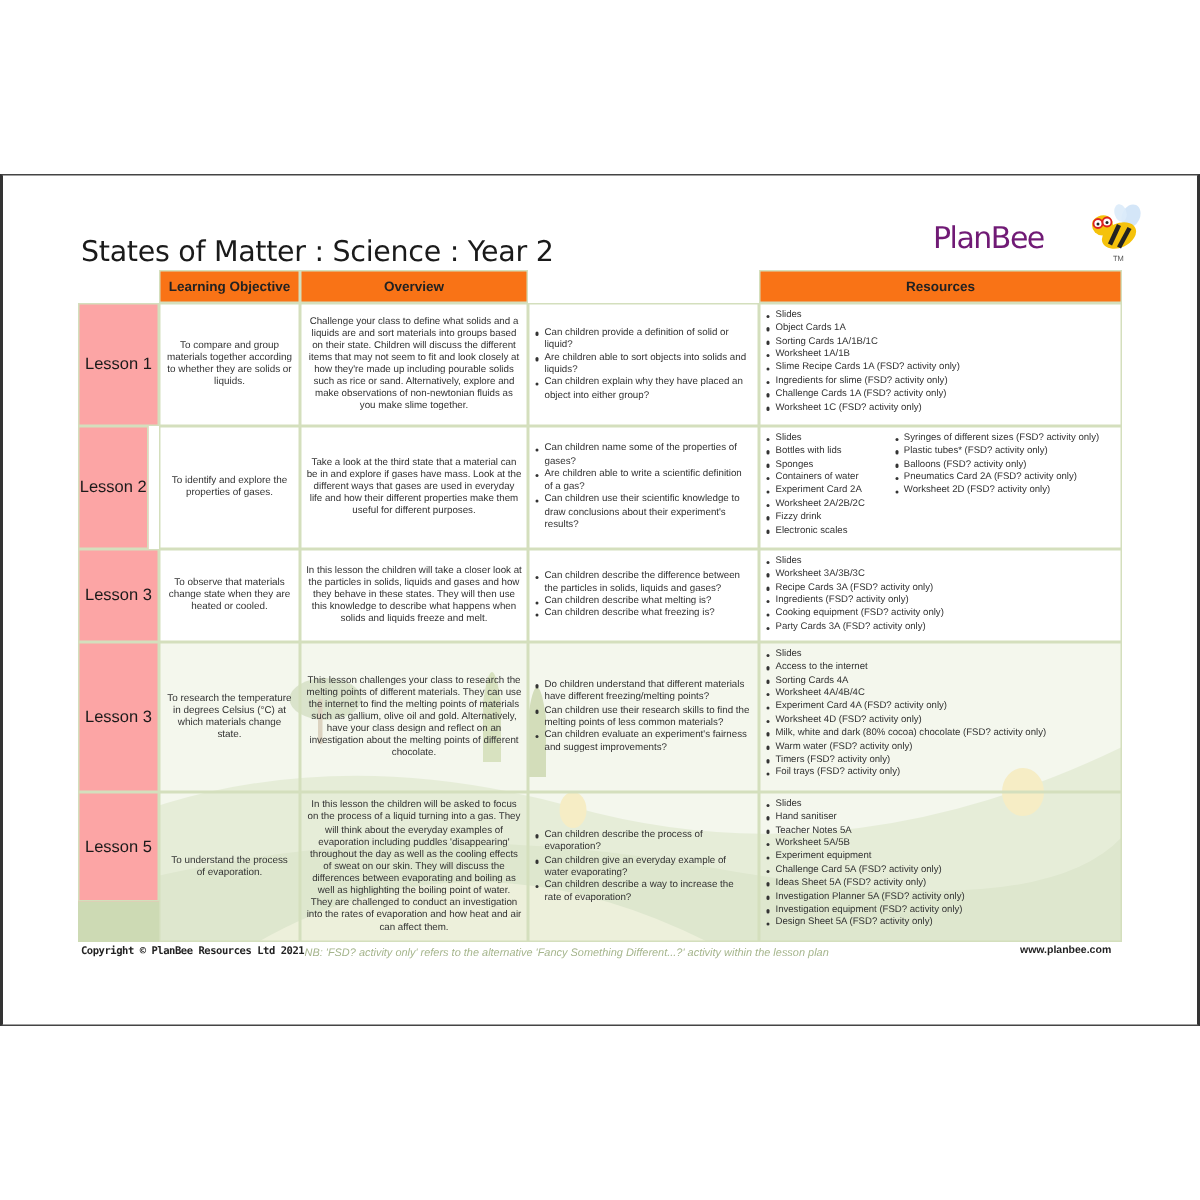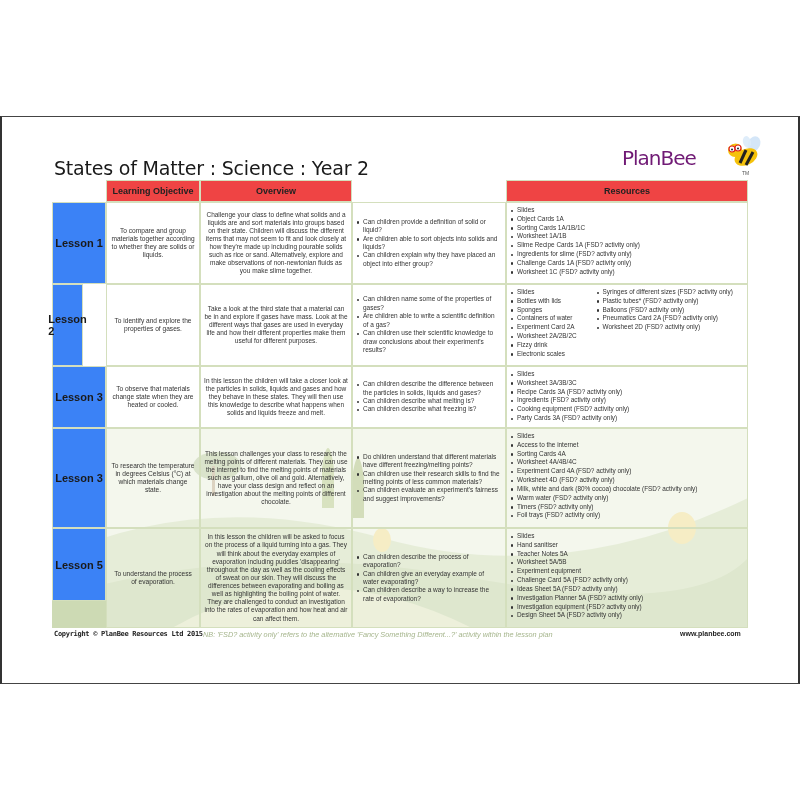--- a/index.html
+++ b/index.html
@@ -7,22 +7,22 @@
   .frame { position: absolute; left: 0; top: 116px; width: 796px; height: 566px; border: 1px solid #444; border-left: 2px solid #333; border-right: 2px solid #333; background: #fff; }
   .title { position: absolute; left: 54px; top: 157px; font-size: 19px; color: #1a1a1a; font-family: "DejaVu Sans", sans-serif; letter-spacing: -0.2px; }
   .logo { position: absolute; left: 620px; top: 140px; width: 140px; height: 44px; }
   .logo-text { position: absolute; left: 2px; top: 6px; font-size: 20px; color: #701a75; font-family: "DejaVu Sans", sans-serif; letter-spacing: -1px; }
   .logo-tm { position: absolute; left: 122px; top: 30px; font-size: 5px; color: #555; }
   .bee { position: absolute; left: 104px; top: -4px; width: 40px; height: 32px; }
 
   .table { position: absolute; left: 52px; top: 180px; width: 696px; height: 448px; }
   .bg-scene { position: absolute; left: 0; top: 248px; width: 696px; height: 200px; overflow: hidden; z-index: 0; }
   .cell { position: absolute; box-sizing: border-box; border: 1.5px solid #d4dfbd; display: flex; align-items: center; z-index: 1; }
-  .hdr { background: #ef4444; font-weight: bold; font-size: 9px; justify-content: center; color: #222; }
-  .lesson { background: #3b82f6; font-weight: bold; font-size: 11px; justify-content: center; color: #1a1a1a; }
+  .hdr { background: #f97316; font-weight: bold; font-size: 9px; justify-content: center; color: #222; }
+  .lesson { background: #fca5a5; font-weight: normal; font-size: 11px; justify-content: center; color: #1a1a1a; }
   .obj { font-size: 6.6px; text-align: center; justify-content: center; line-height: 1.25; padding: 0 4px; color: #333; }
   .ovw { font-size: 6.5px; text-align: center; justify-content: center; line-height: 1.25; padding: 0 3px; color: #333; }
   .qs { font-size: 6.5px; line-height: 1.3; padding: 0 4px; color: #333; }
   .res { font-size: 6.4px; line-height: 1.38; padding: 3px 4px; color: #333; align-items: flex-start; }
   .white { background: rgba(255,255,255,0.96); }
   .faded { background: rgba(255,255,255,0.35); }
   ul { list-style: none; margin: 0; padding: 0; }
   ul li { position: relative; padding-left: 6px; }
   ul li::before { content: ""; position: absolute; left: 0; top: 0.55em; width: 2.4px; height: 2.4px; background: #333; border-radius: 1px; }
   .res-cols { display: flex; gap: 20px; }
@@ -92,21 +92,21 @@
       <li>Object Cards 1A</li>
       <li>Sorting Cards 1A/1B/1C</li>
       <li>Worksheet 1A/1B</li>
       <li>Slime Recipe Cards 1A (FSD? activity only)</li>
       <li>Ingredients for slime (FSD? activity only)</li>
       <li>Challenge Cards 1A (FSD? activity only)</li>
       <li>Worksheet 1C (FSD? activity only)</li>
     </ul>
   </div>
 
-  <div class="cell lesson" style="left:0;top:104px;width:31px;height:82px;">Lesson 2</div>
+  <div class="cell lesson" style="left:0;top:104px;width:47px;height:82px;">Lesson 2</div>
   <div class="cell obj white" style="left:54px;top:104px;width:94px;height:82px;">To identify and explore the properties of gases.</div>
   <div class="cell ovw white" style="left:148px;top:104px;width:152px;height:82px;">Take a look at the third state that a material can be in and explore if gases have mass. Look at the different ways that gases are used in everyday life and how their different properties make them useful for different purposes.</div>
   <div class="cell qs white" style="left:300px;top:104px;width:154px;height:82px;">
     <ul>
       <li>Can children name some of the properties of gases?</li>
       <li>Are children able to write a scientific definition of a gas?</li>
       <li>Can children use their scientific knowledge to draw conclusions about their experiment's results?</li>
     </ul>
   </div>
   <div class="cell res white" style="left:454px;top:104px;width:242px;height:82px;">
@@ -196,15 +196,15 @@
       <li>Experiment equipment</li>
       <li>Challenge Card 5A (FSD? activity only)</li>
       <li>Ideas Sheet 5A (FSD? activity only)</li>
       <li>Investigation Planner 5A (FSD? activity only)</li>
       <li>Investigation equipment (FSD? activity only)</li>
       <li>Design Sheet 5A (FSD? activity only)</li>
     </ul>
   </div>
 </div>
 
-<div class="footer copyright">Copyright © PlanBee Resources Ltd 2015</div>
+<div class="footer copyright">Copyright © PlanBee Resources Ltd 2021</div>
 <div class="footer nb">NB: 'FSD? activity only' refers to the alternative 'Fancy Something Different...?' activity within the lesson plan</div>
 <div class="footer url">www.planbee.com</div>
 
 </body></html>

